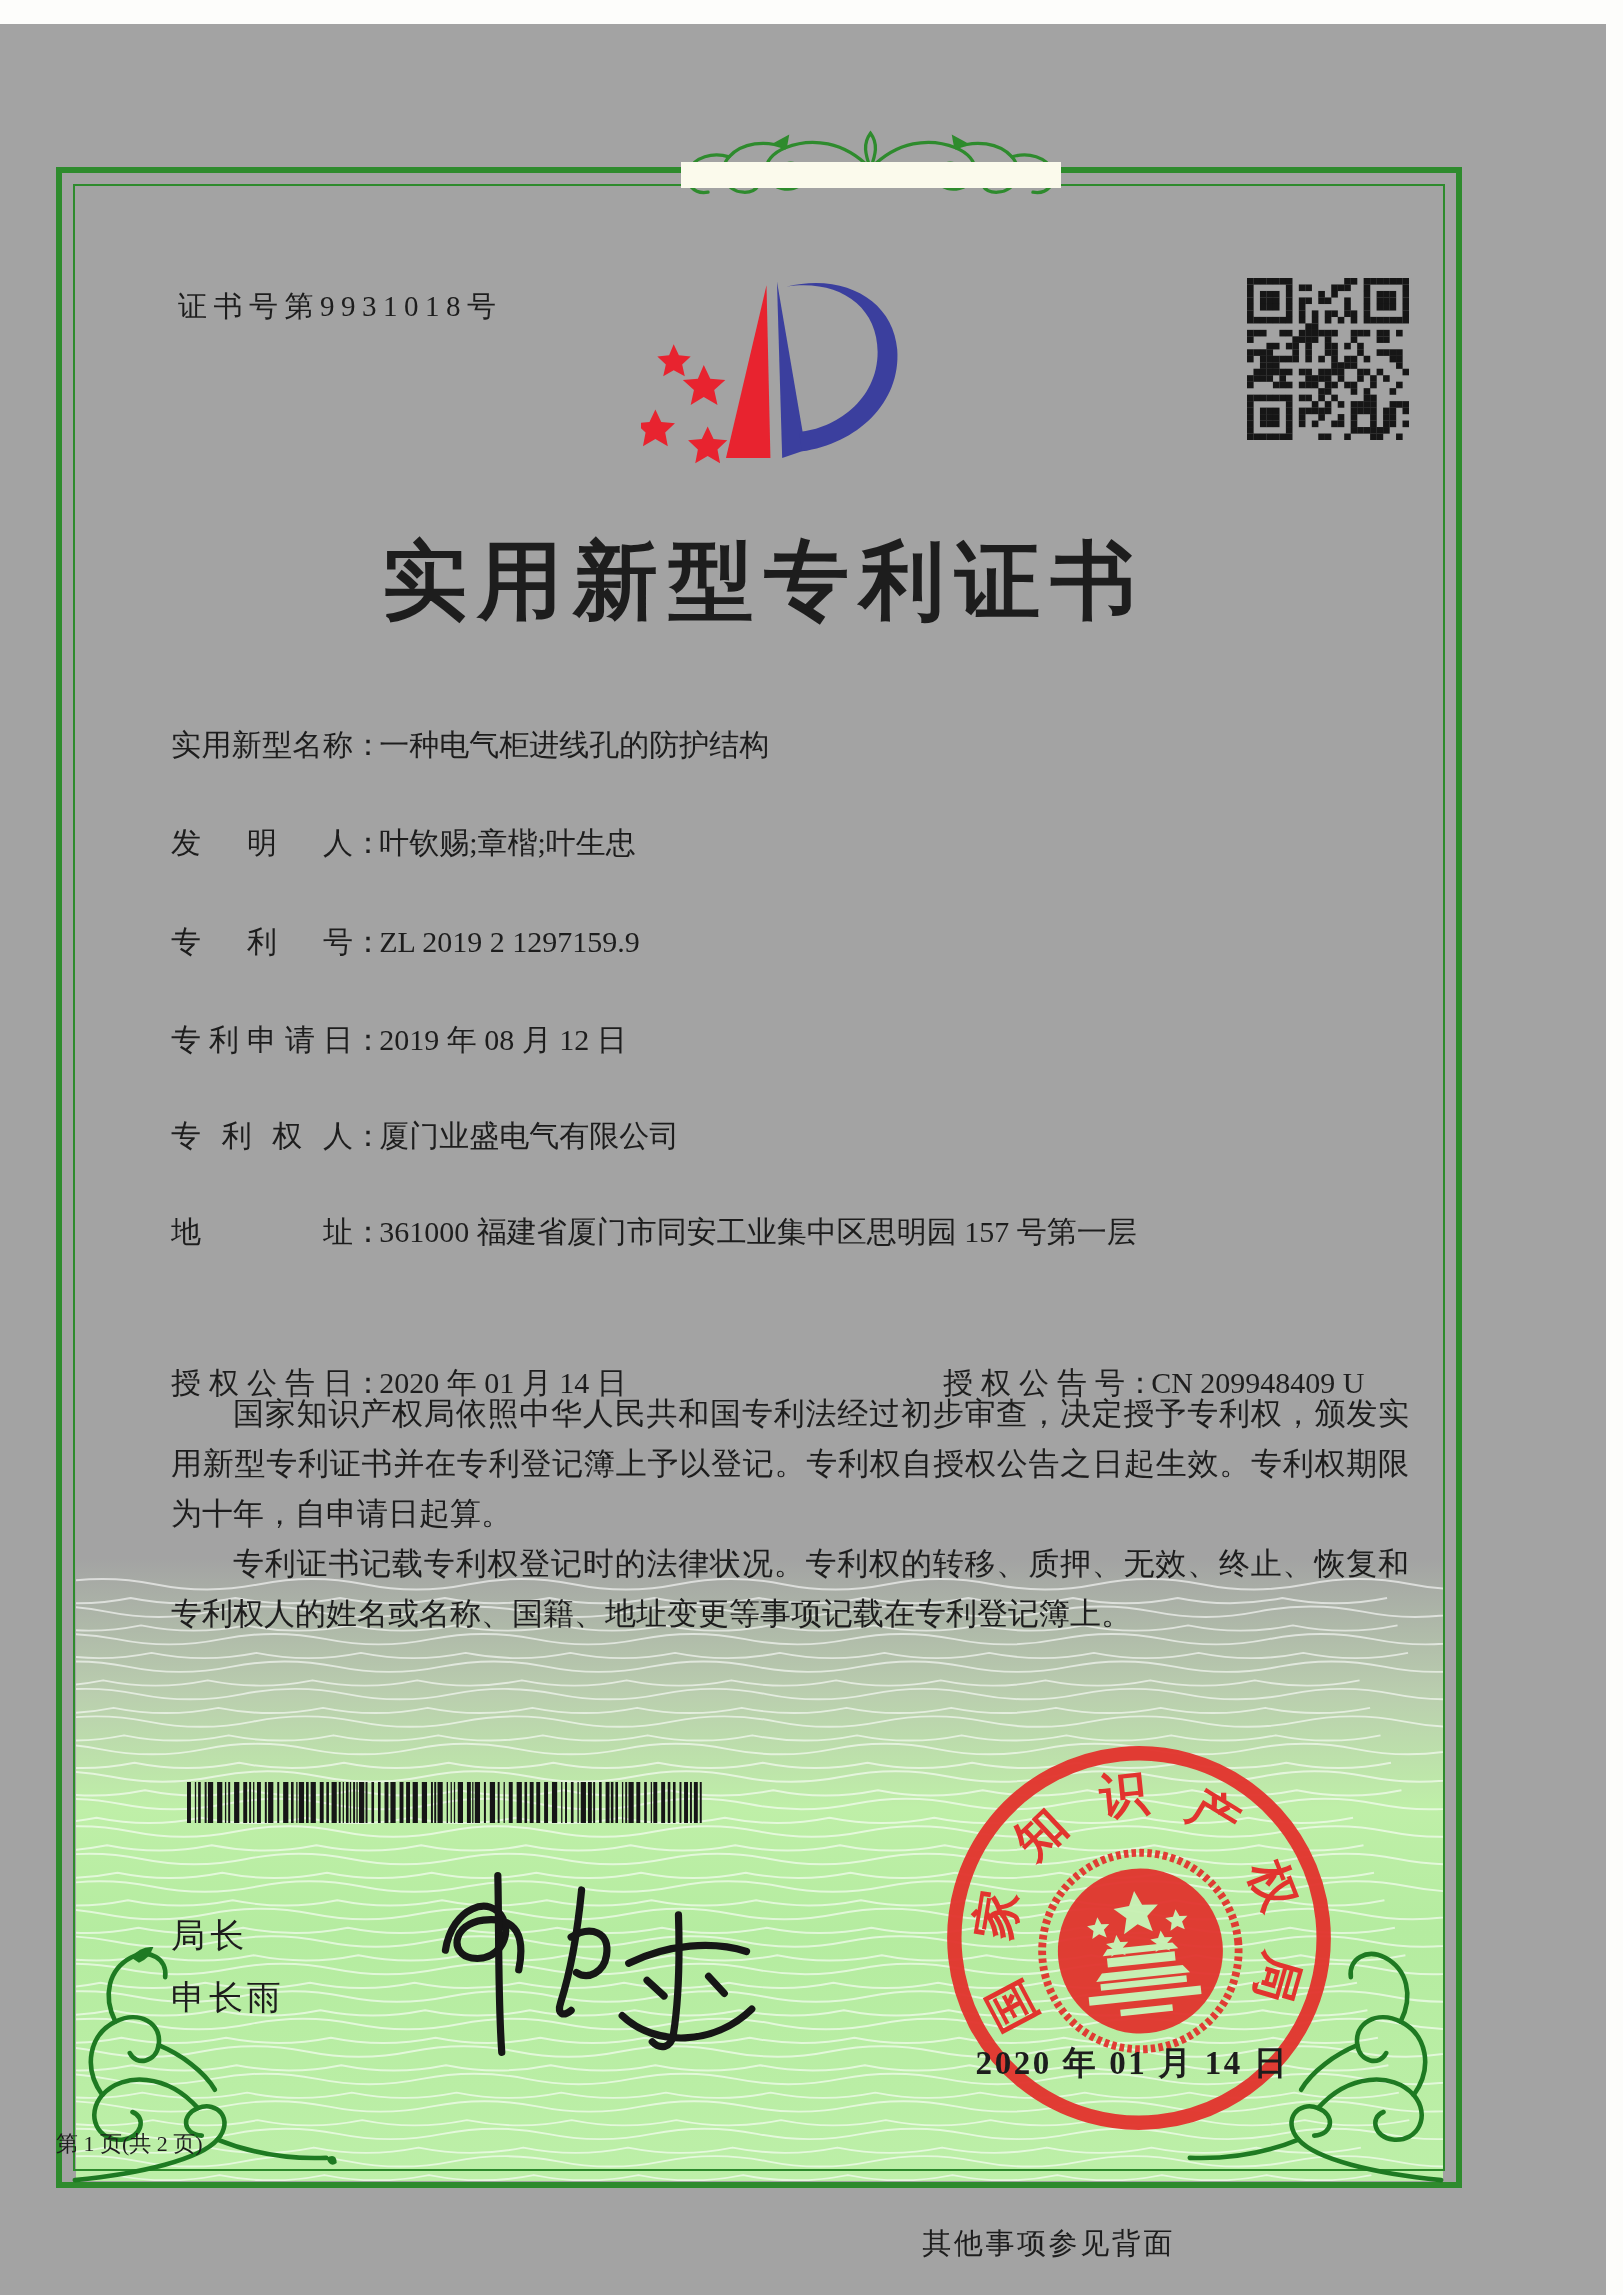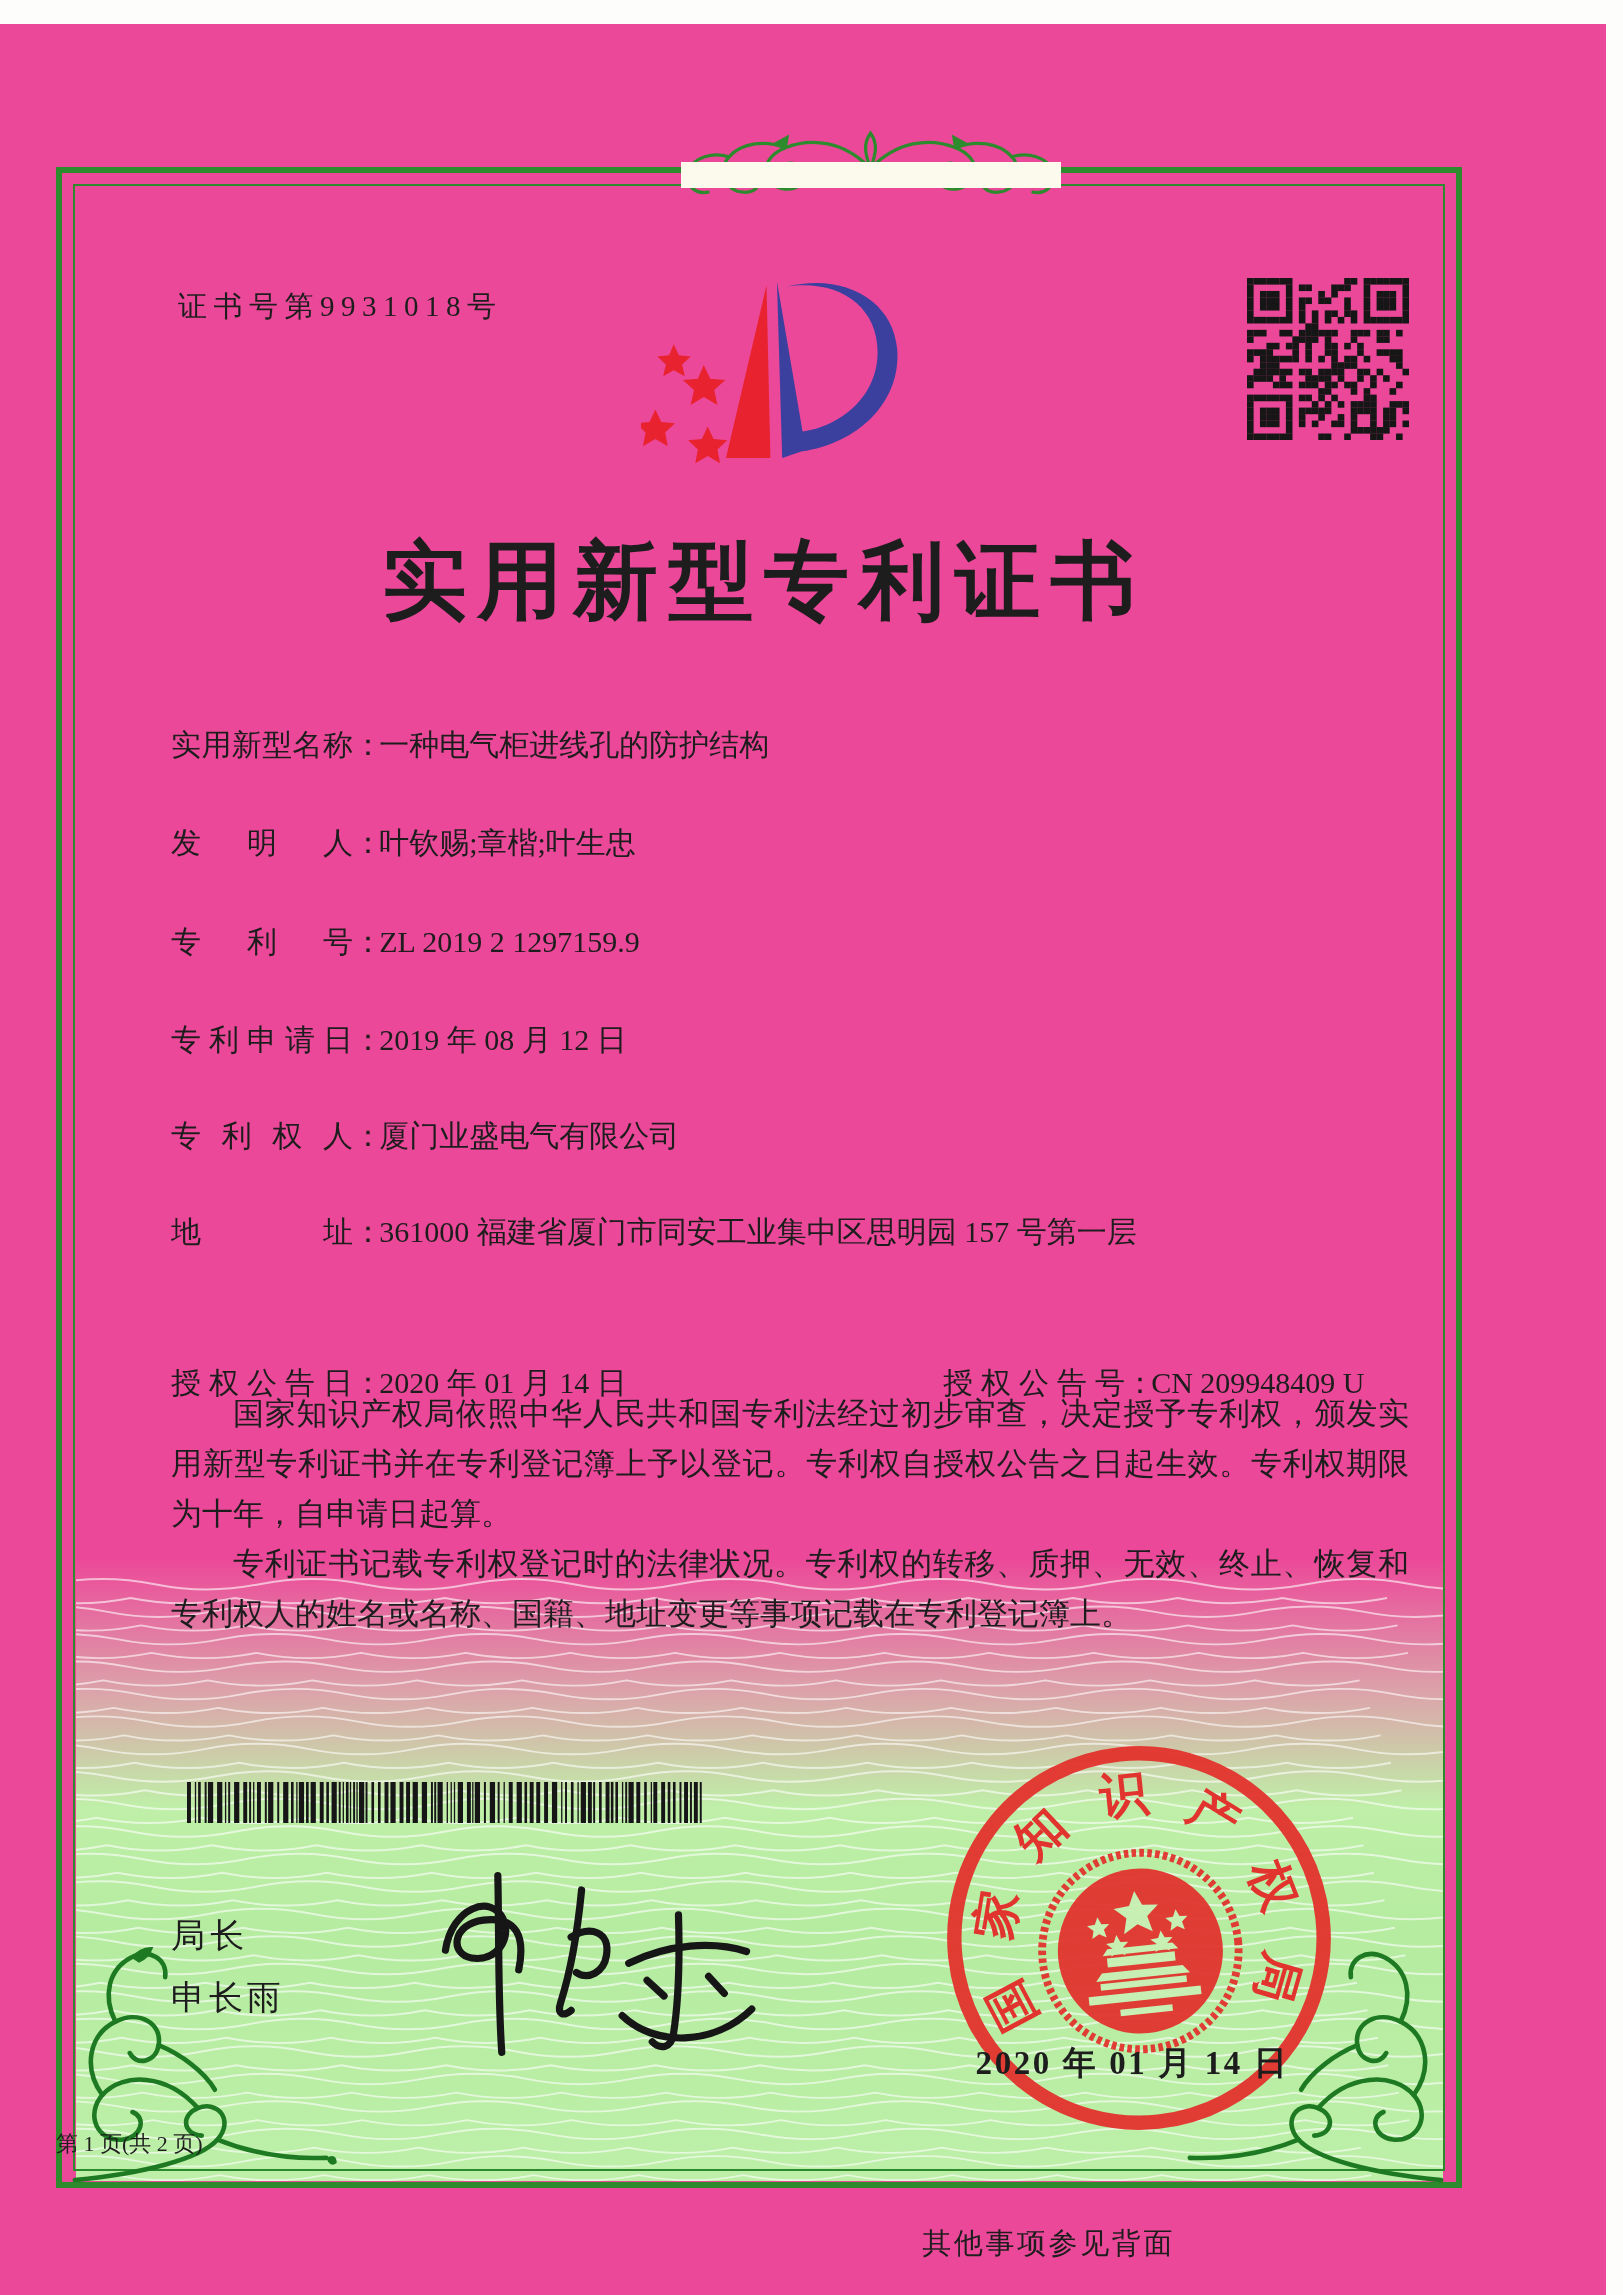--- a/index.html
+++ b/index.html
@@ -1,16 +1,16 @@
 <!DOCTYPE html>
 <html style="font-size:10.5px"><head>
 <meta charset="utf-8">
 <style>
   html,body{margin:0;padding:0;background:#e9e9e6;}
-  #page{position:relative;width:1623px;height:2295px;background:#ec4899;overflow:hidden;
+  #page{position:relative;width:1623px;height:2295px;background:#a3a3a3;overflow:hidden;
         font-family:"Liberation Serif","DejaVu Serif",serif;color:#1d1d1d;}
   .scan-strip-top{position:absolute;left:0;top:0;width:1623px;height:23.6px;background:#fdfdfb;}
   .scan-strip-right{position:absolute;right:0;top:0;width:17px;height:2295px;background:#fdfdfb;}
 
   
   .frame-outer{position:absolute;left:56px;top:167px;width:1406px;height:2021px;
                border:6.5px solid #2e8b2d;box-sizing:border-box;}
   .frame-inner{position:absolute;left:73px;top:184px;width:1372px;height:1987px;
                border:2px solid #2e8b2d;box-sizing:border-box;}
 

